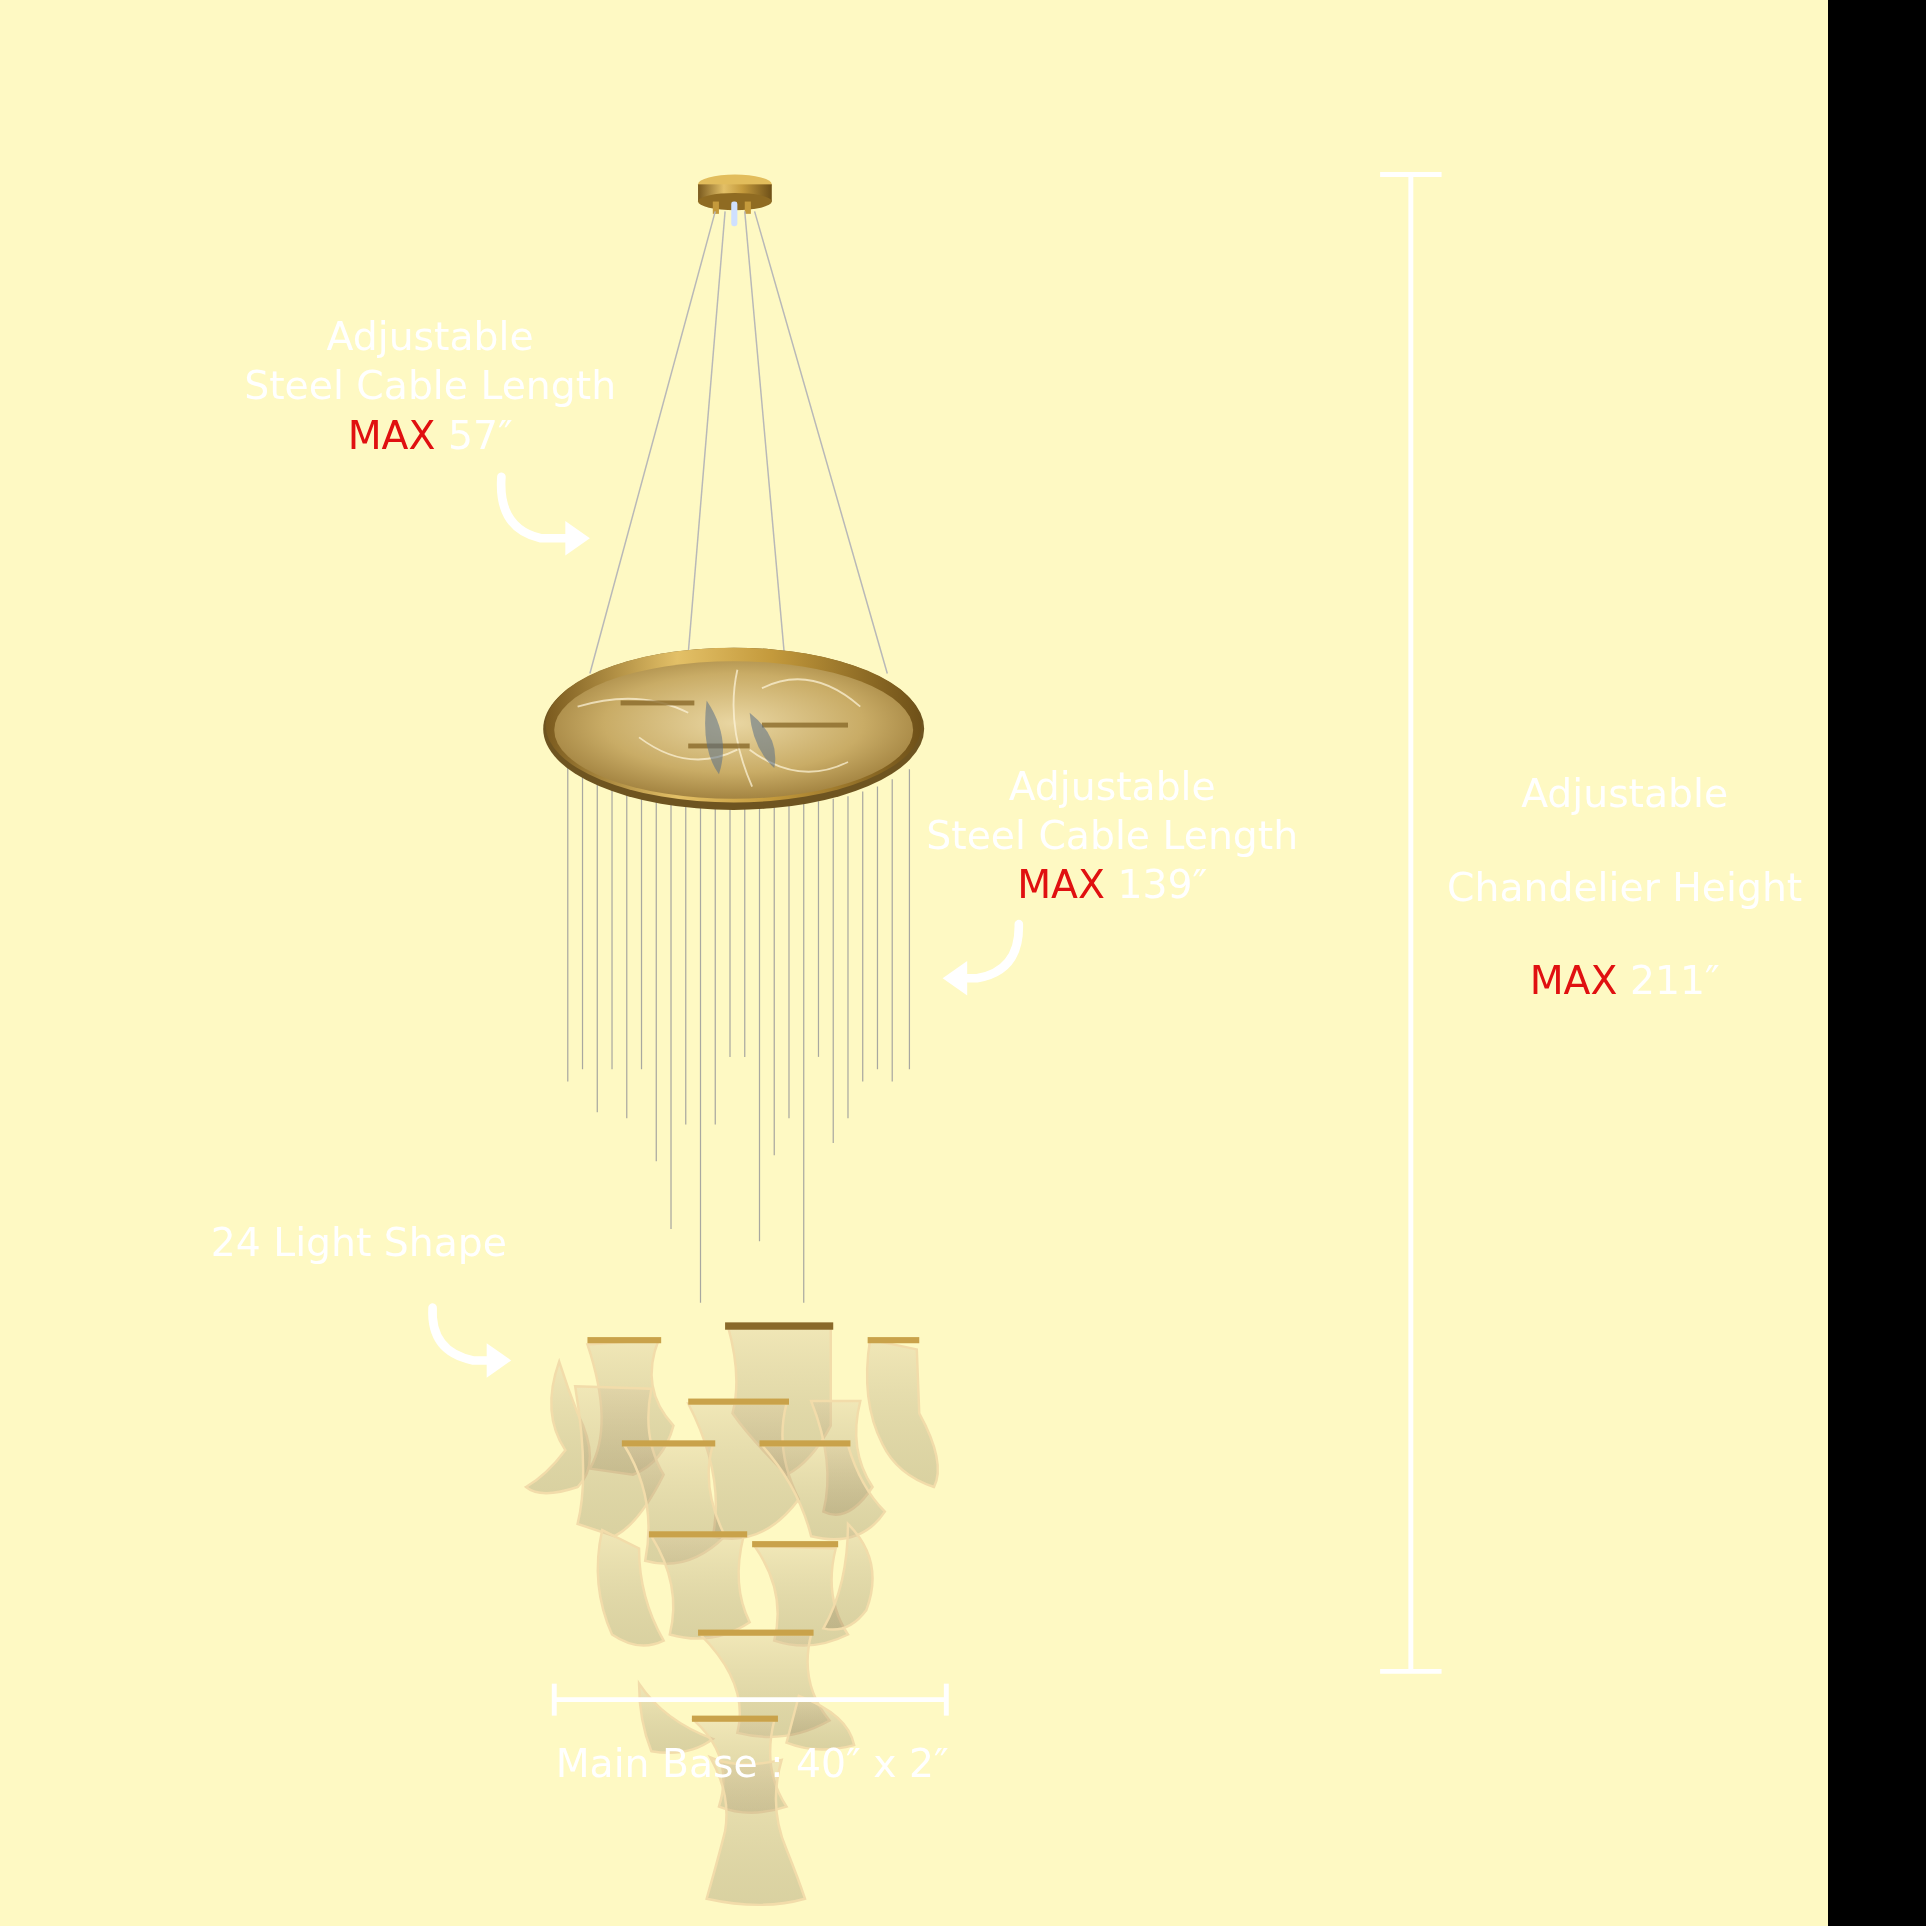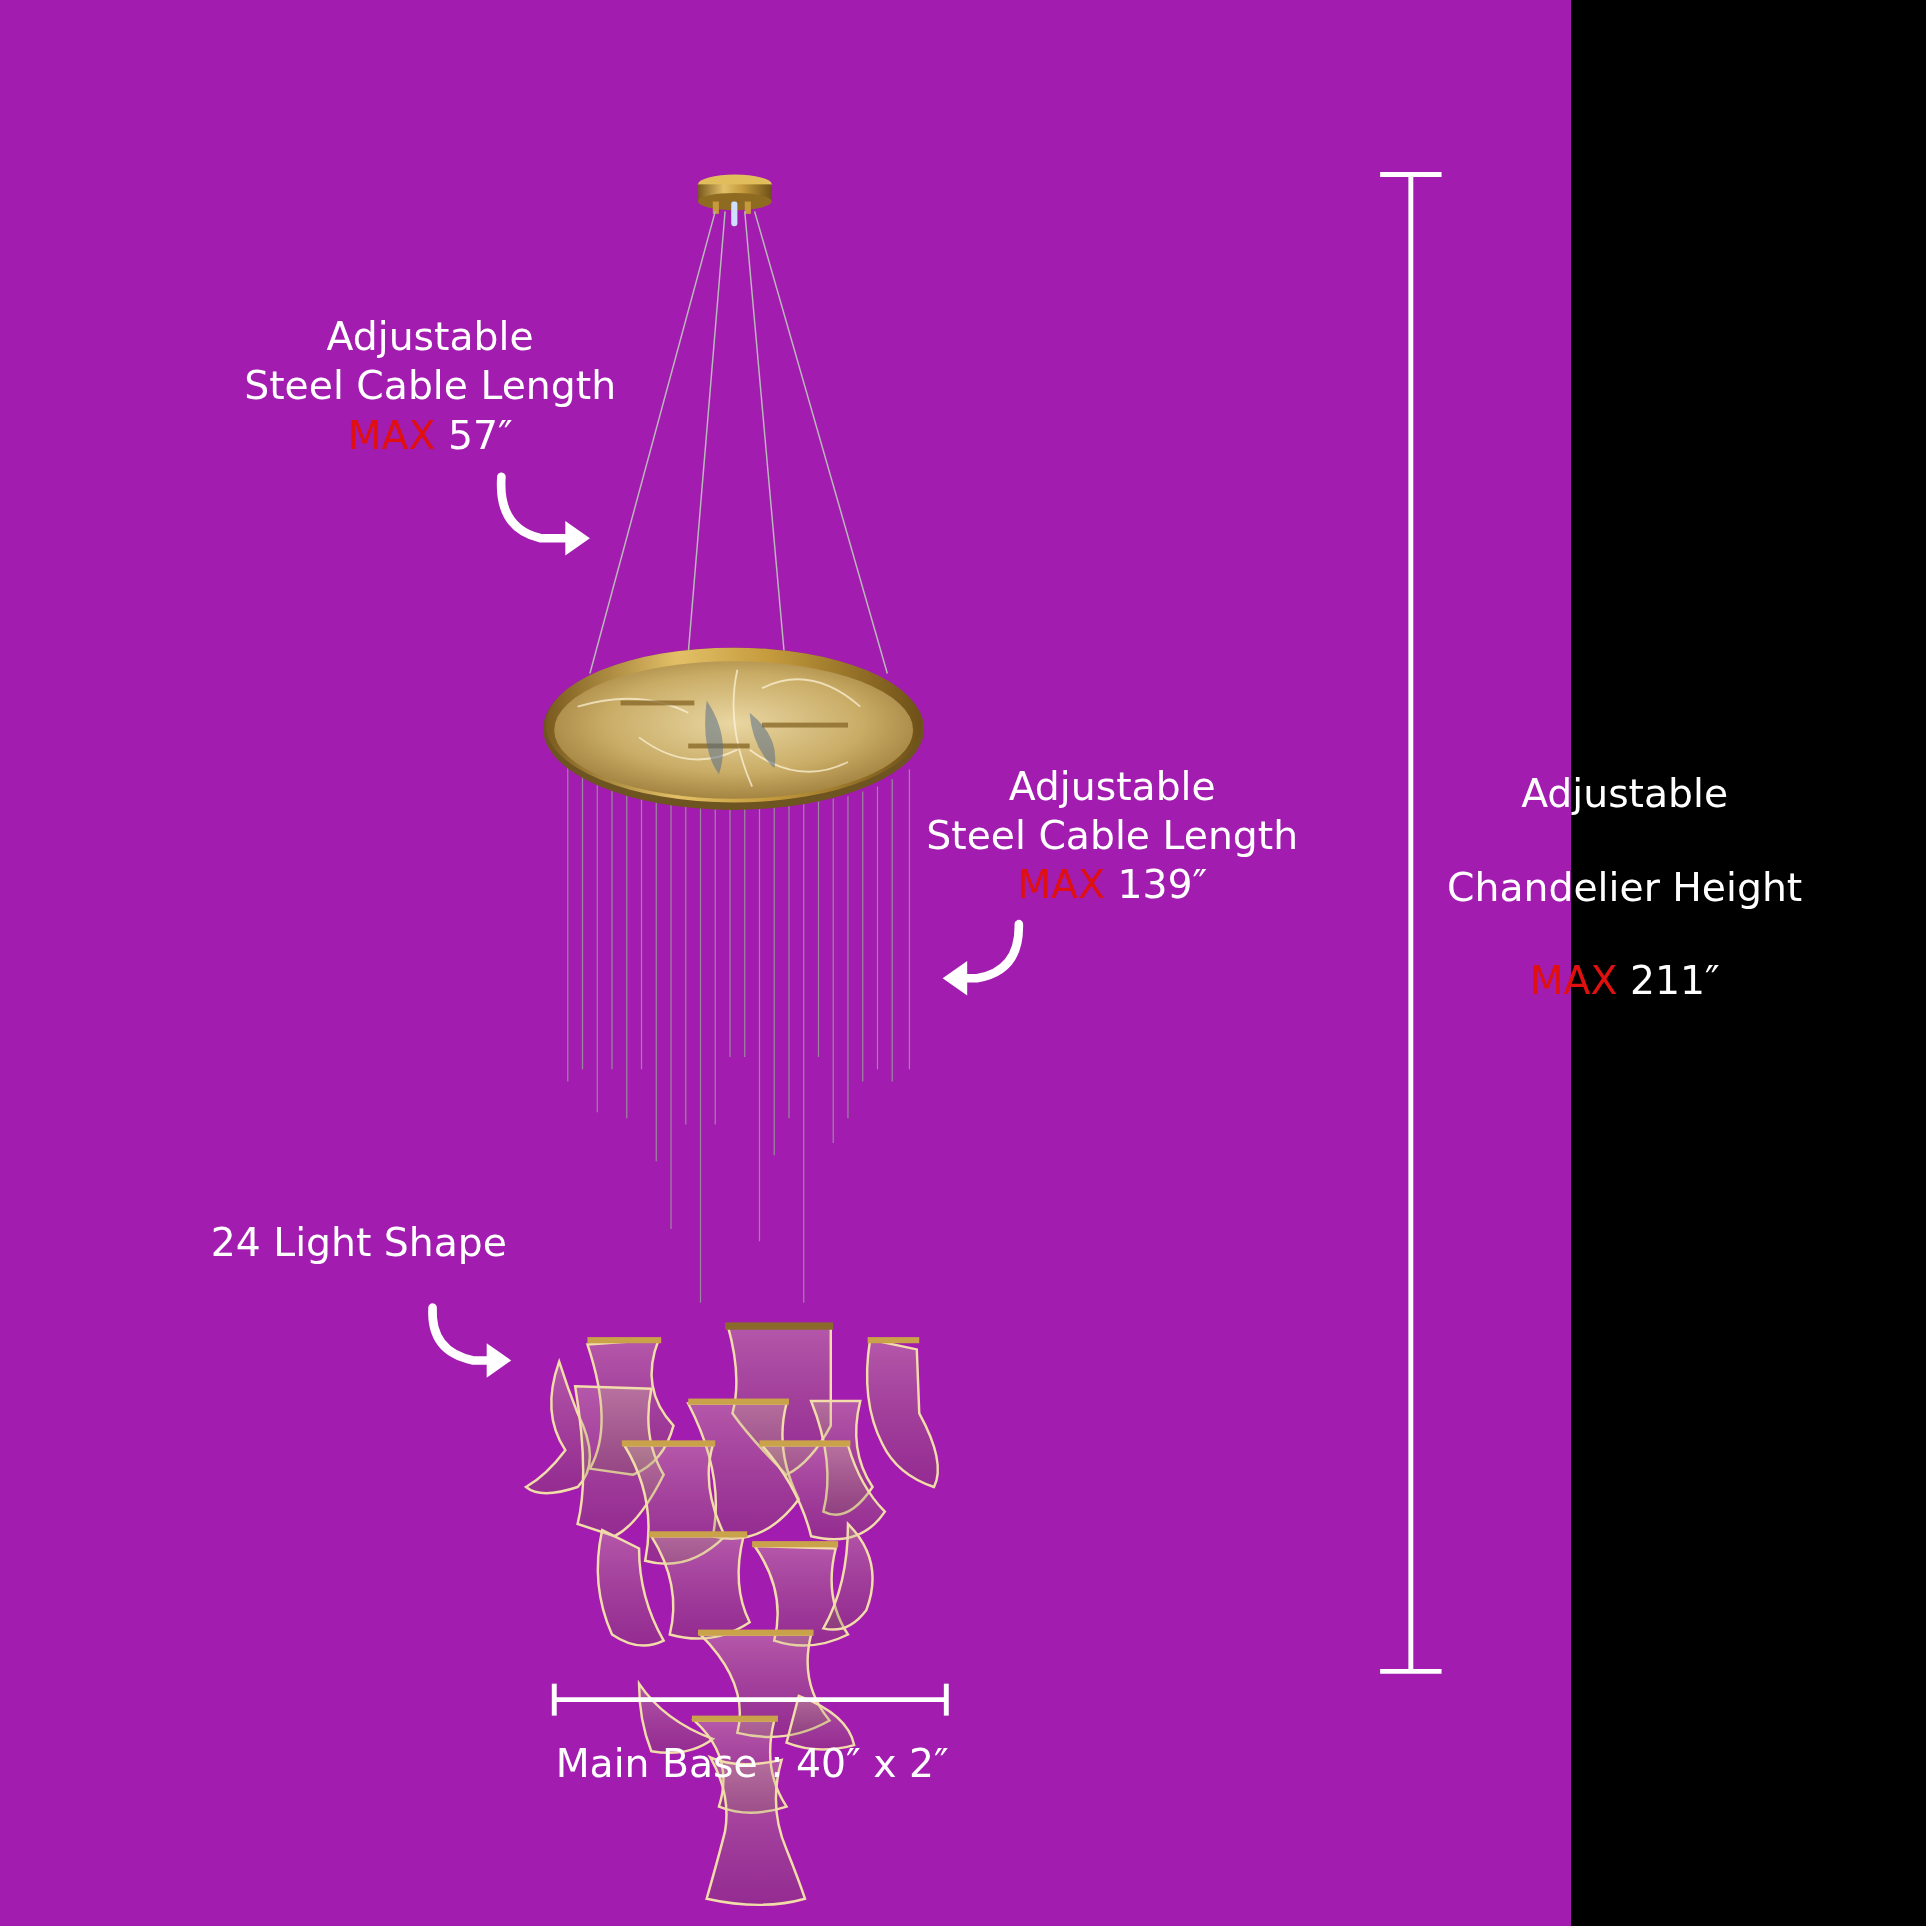--- a/index.html
+++ b/index.html
@@ -1,17 +1,17 @@
 <!DOCTYPE html>
 <html><head>
   <meta charset="utf-8">
   <style>
     html, body { margin: 0; padding: 0; background: #000; }
     body { width: 1927px; height: 1927px; overflow: hidden; }
-    #stage { position: relative; width: 1571px; height: 1927px; background: #a21caf; }
+    #stage { position: relative; width: 1828px; height: 1927px; background: #fef9c3; }
     svg { position: absolute; left: 0; top: 0; width: 1927px; height: 1927px; }
     .lbl { font-family: "DejaVu Sans", "Liberation Sans", sans-serif; fill: #ffffff; }
     .red { fill: #e01010; }
   </style>
 </head>
 <body>
 
 <div id="stage">
 <svg viewBox="0 0 1568 1568" xmlns="http://www.w3.org/2000/svg">
   <defs>

